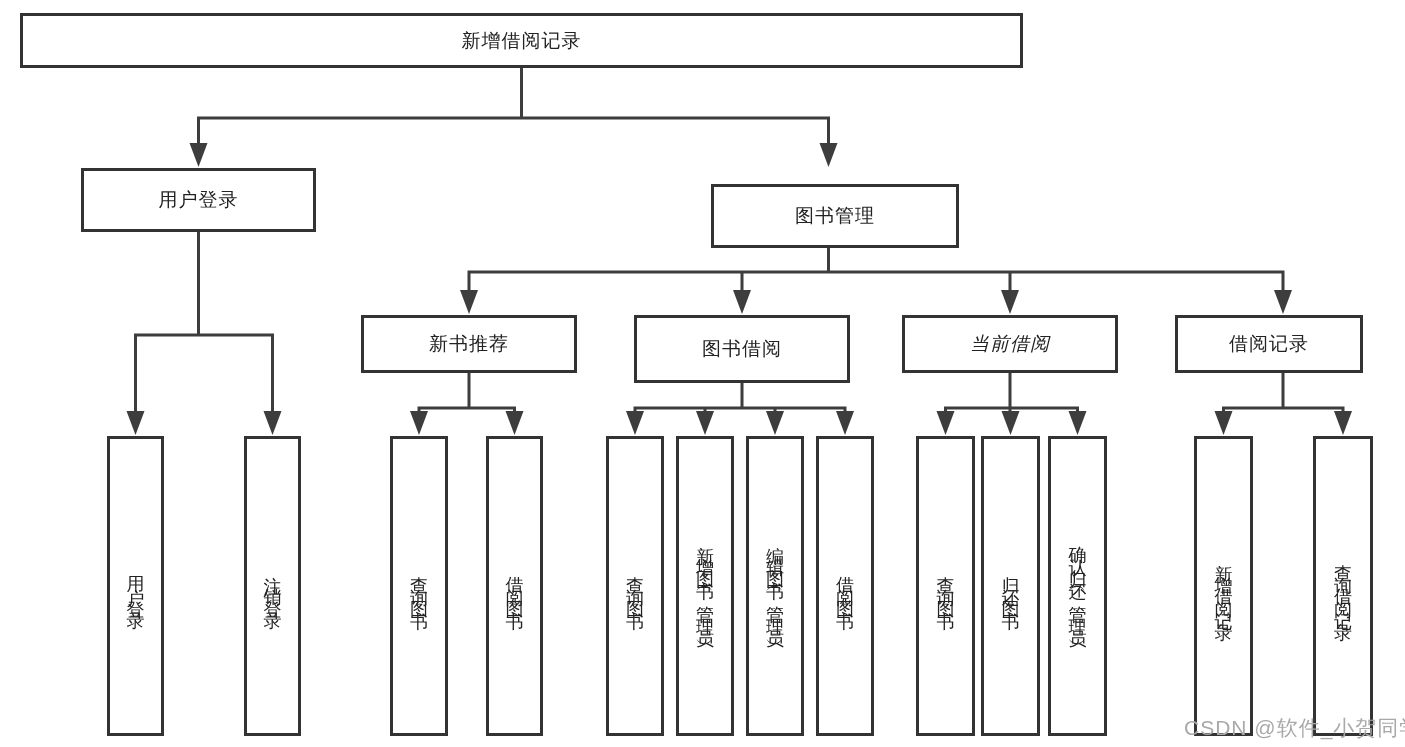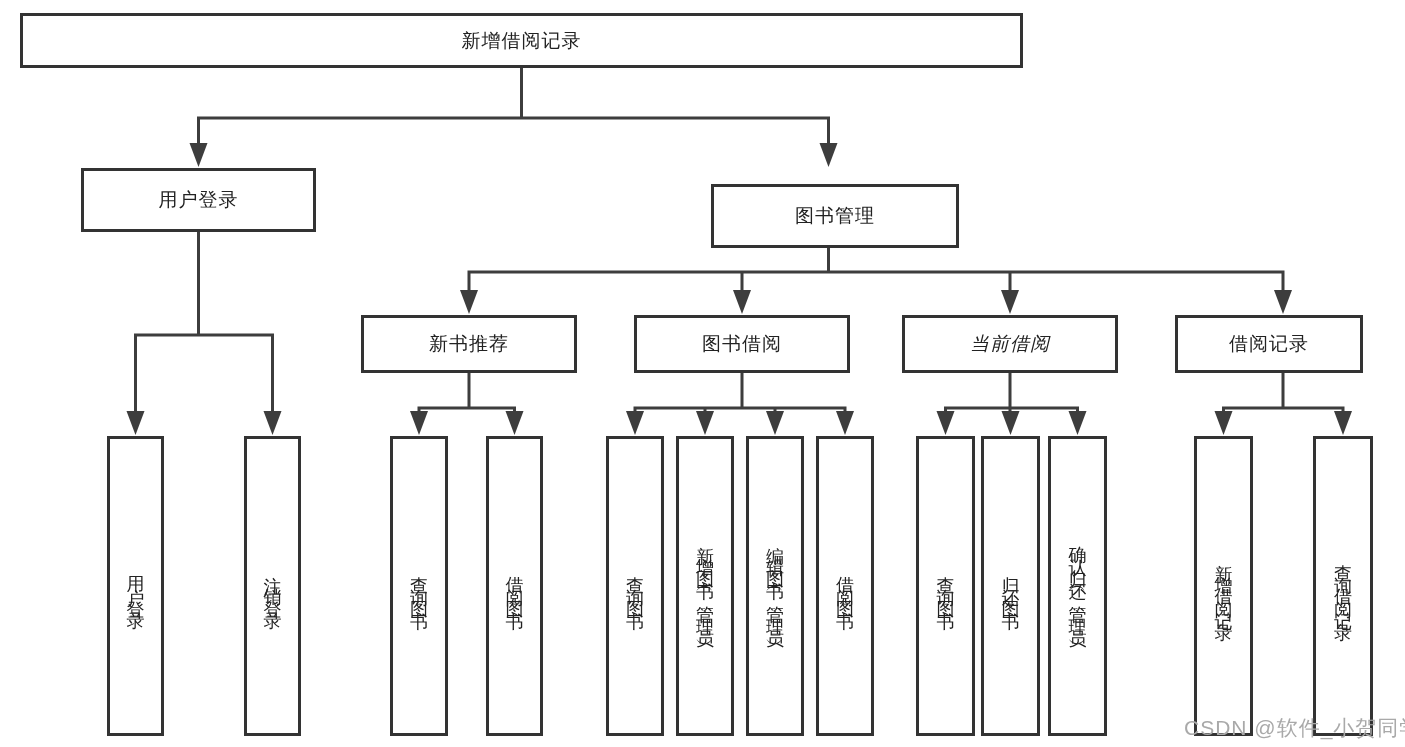--- a/index.html
+++ b/index.html
@@ -118,21 +118,21 @@
   <div class="node h" style="left:81px;top:168px;width:235px;height:64px;">
     <span>用户登录</span>
   </div>
   <div class="node h" style="left:711px;top:168px;width:248px;height:64px;margin-top:16px;">
     <span>图书管理</span>
   </div>
 
   <div class="node h" style="left:361px;top:315px;width:216px;height:58px;align-items:center;">
     <span>新书推荐</span>
   </div>
-  <div class="node h" style="left:634px;top:315px;width:216px;height:58px;">
+  <div class="node h" style="left:634px;top:315px;width:216px;height:68px;">
     <span>图书借阅</span>
   </div>
   <div class="node h" style="left:902px;top:315px;width:216px;height:58px;font-style:italic;">
     <span>当前借阅</span>
   </div>
   <div class="node h" style="left:1175px;top:315px;width:188px;height:58px;">
     <span>借阅记录</span>
   </div>
 
   <div class="node v" style="left:107px;top:436px;width:57px;height:300px;">

